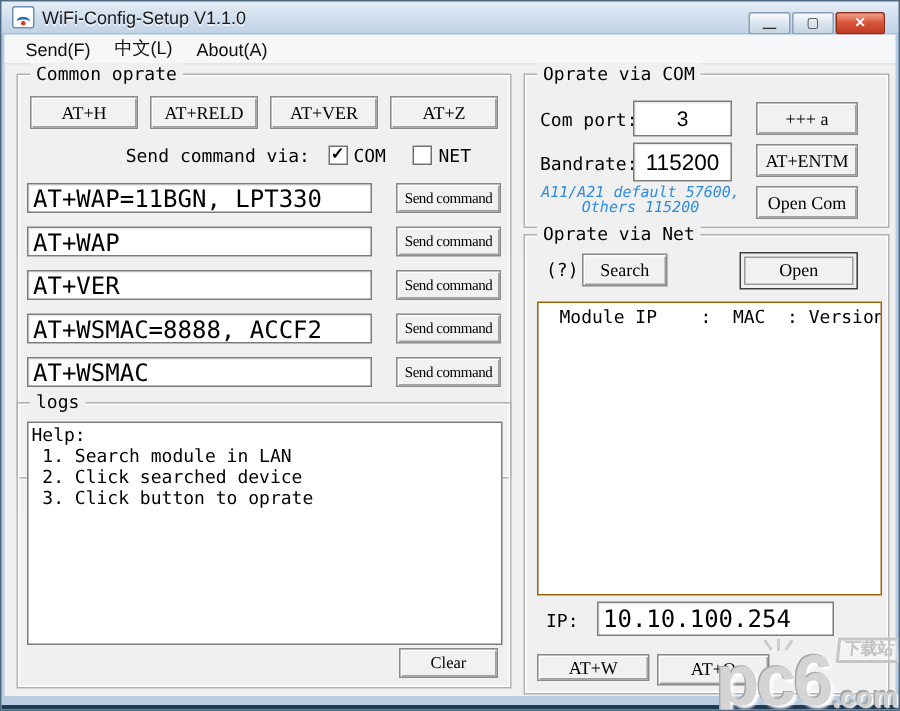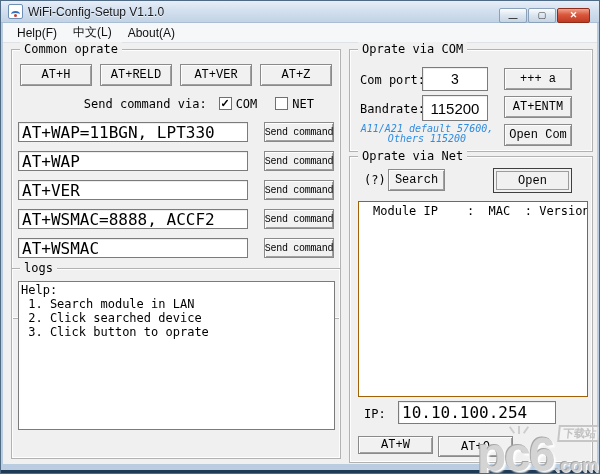--- a/index.html
+++ b/index.html
@@ -43,21 +43,21 @@
 
   
   .groupbox { position:absolute; border:1px solid #b2b2b2; box-shadow:inset 0 0 0 1px #fdfdfd; }
   .group-title { position:absolute; top:-8px; left:8px; background:#f0f0f0; padding:0 4px;
                  font-size:12px; line-height:14px; color:#000;
                  font-family:"DejaVu Sans Mono","Liberation Mono",monospace; white-space:nowrap; }
 
   
   .btn { background:#f1f1f1; border:1px solid #8a8a8a; color:#000;
          box-shadow:inset 1px 1px 0 #fdfdfd, inset -1px -1px 0 #a0a0a0;
-         font-family:Liberation Mono, monospace; font-size:12px;
+         font-family:Liberation Serif, serif; font-size:12px;
          display:flex; align-items:center; justify-content:center; white-space:nowrap; cursor:default; }
   .btn-default { border:1px solid #3f3f3f;
          box-shadow:inset 0 0 0 2px #f1f1f1, inset 0 0 0 3px #9c9c9c; }
 
   
   .tb { background:#fff; border:1px solid #7b7b7b; box-shadow:inset 1px 1px 0 rgba(0,0,0,.07);
         font-family:"DejaVu Sans Mono","Liberation Mono",monospace; font-size:16px; color:#000;
         padding:0 3px; outline:none; }
 
   
@@ -148,21 +148,21 @@
       <div class="cap-btn cap-max">
           <span>▢</span>
         </div>
       <div class="cap-btn cap-close">
           <span>✕</span>
         </div>
     </div>
   </div>
 
   <div class="menubar">
-    <span class="menu-item">Help(F)</span>
+    <span class="menu-item">Send(F)</span>
     <span class="menu-item">中文(L)</span>
     <span class="menu-item">About(A)</span>
   </div>
 
   <div class="client">
 
     <div class="groupbox g-common" style="left:8px; top:6px;">
       <span class="group-title">Common oprate</span>
 
       <div class="quick-row">
@@ -211,20 +211,21 @@
         </div>
       </div>
     </div>
 
     <div class="groupbox g-logs" style="left:8px; top:225px;">
       <span class="group-title">logs</span>
       <div class="log-area mono">Help:
  1. Search module in LAN
  2. Click searched device
  3. Click button to oprate</div>
+      <button class="btn clear-btn">Clear</button>
     </div>
 
     <div class="groupbox g-com" style="left:346px; top:6px;">
       <span class="group-title">Oprate via COM</span>
       <span class="lbl" style="left:10px; top:23px;">Com port:</span>
       <input class="tb comport-input" type="text" value="3" style="">
       <button class="btn btn-escape">+++ a</button>
       <span class="lbl" style="left:10px; top:52px;">Bandrate:</span>
       <input class="tb bandrate-input" type="text" value="115200" style="">
       <button class="btn btn-entm">AT+ENTM</button>

